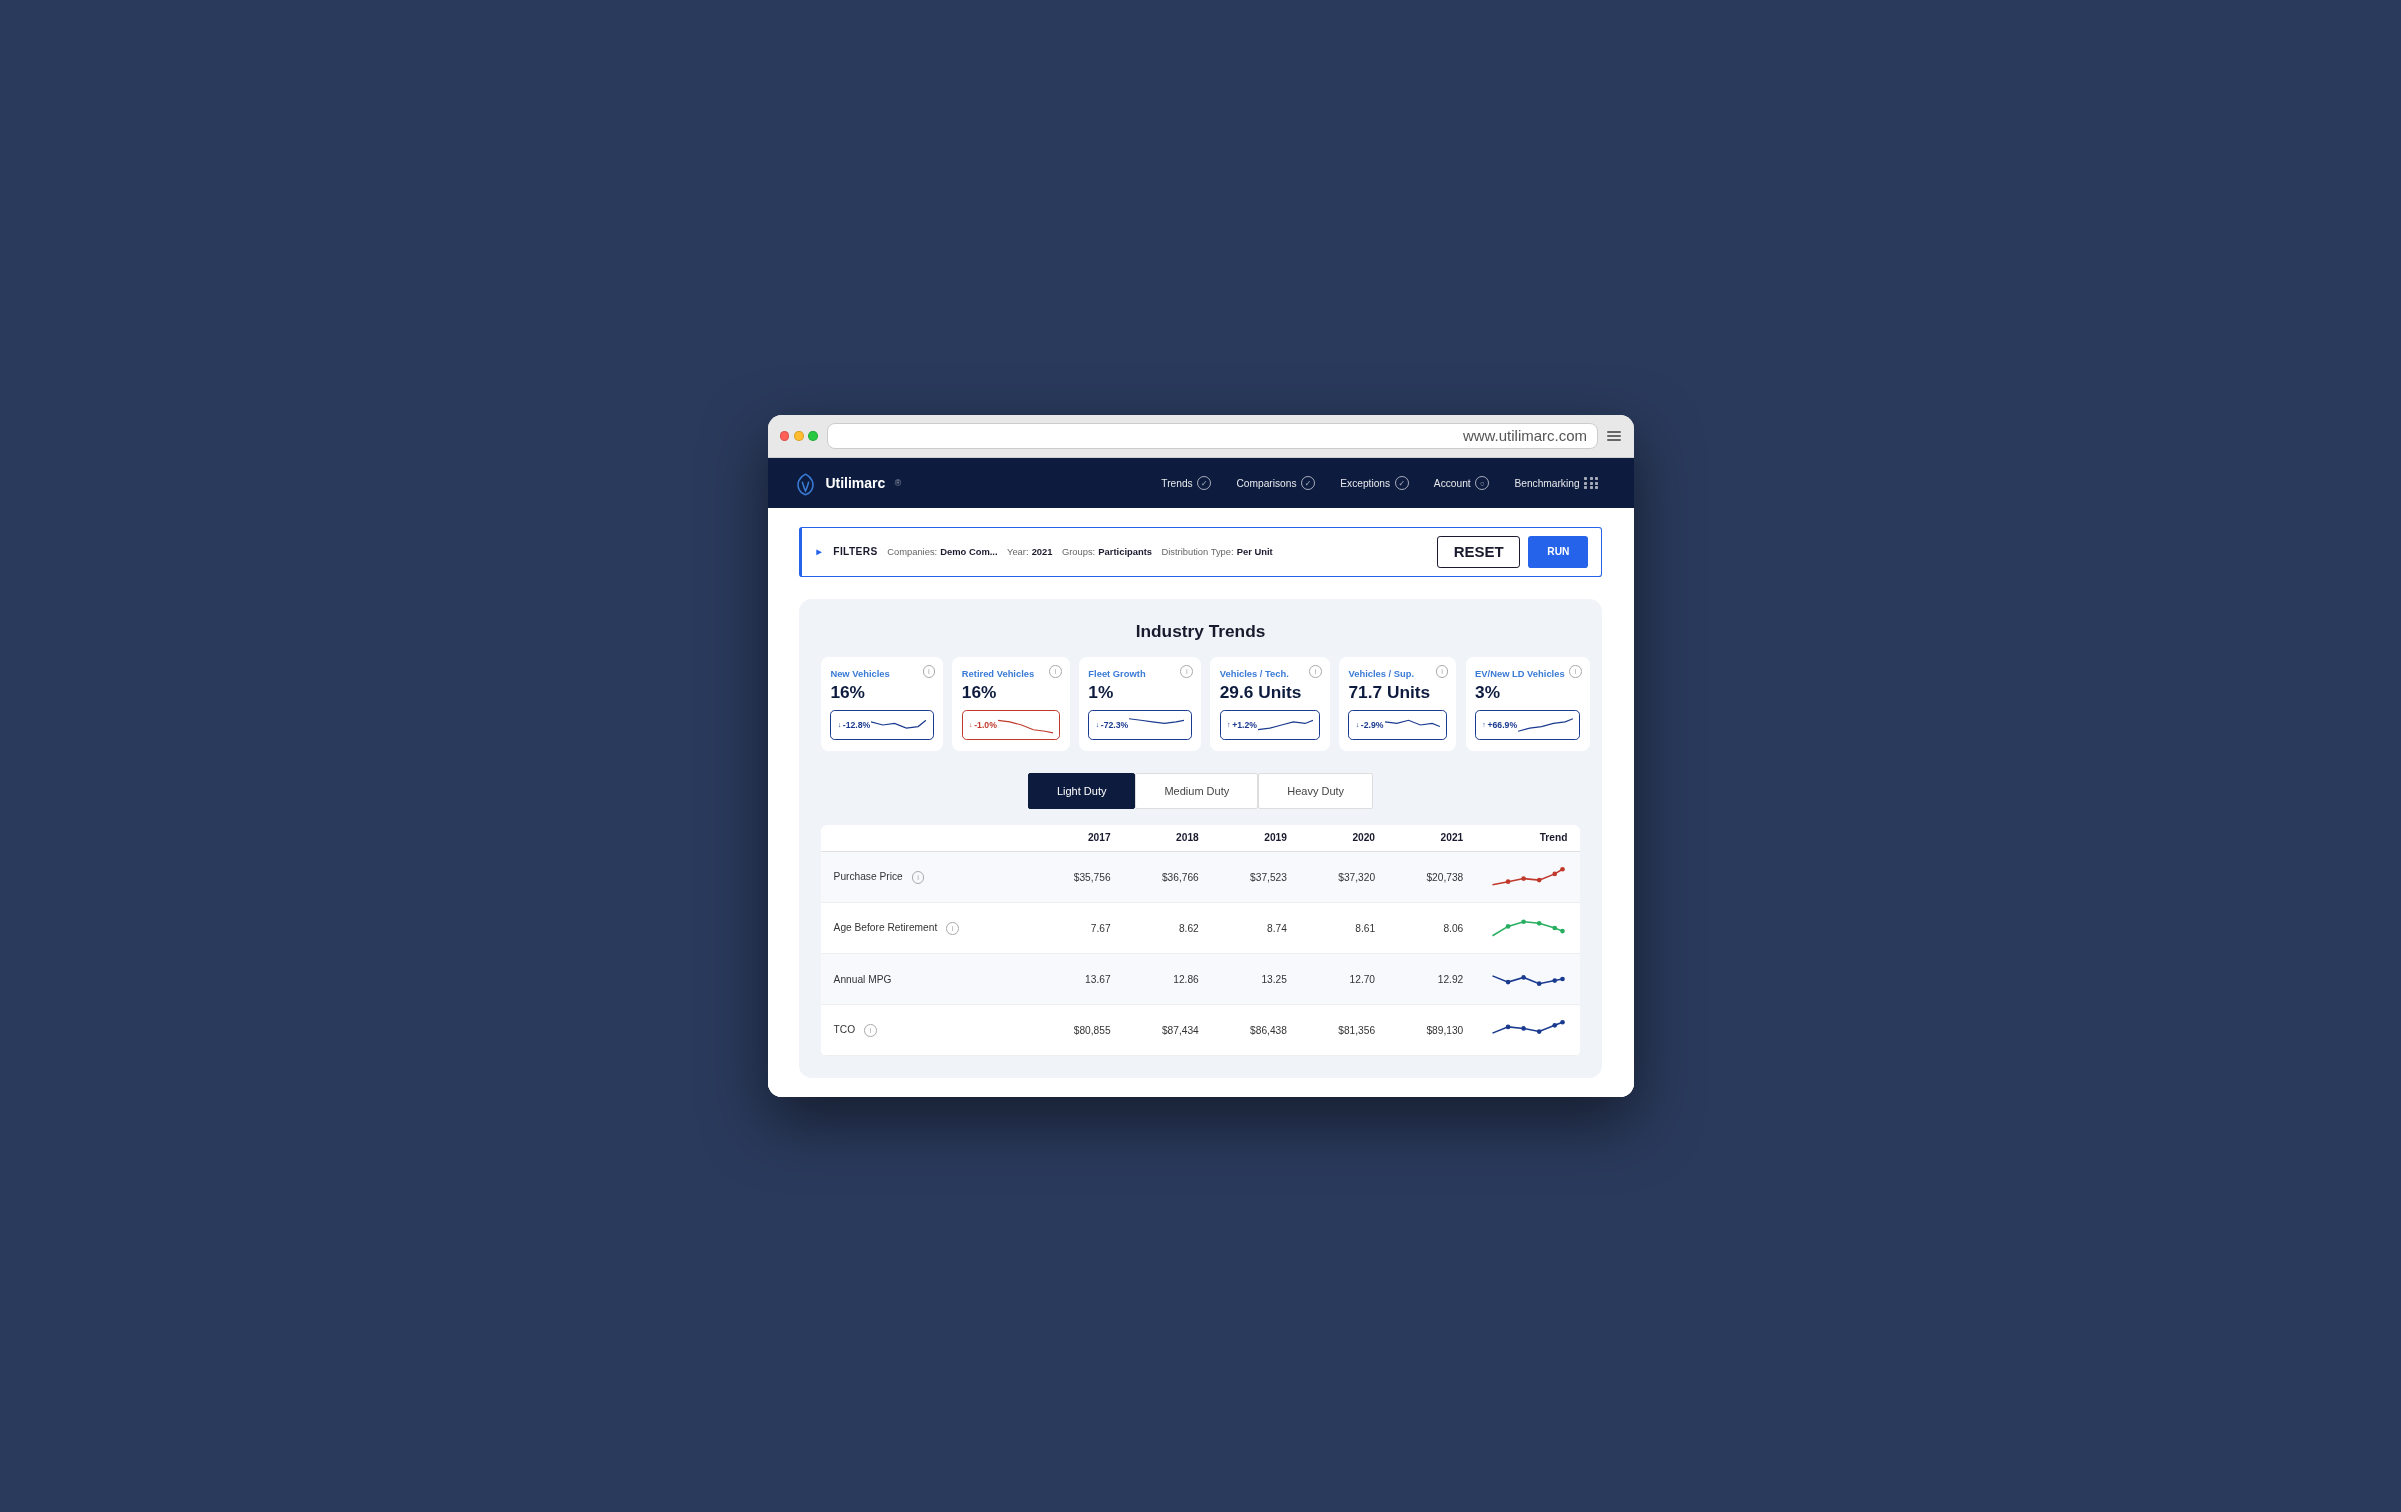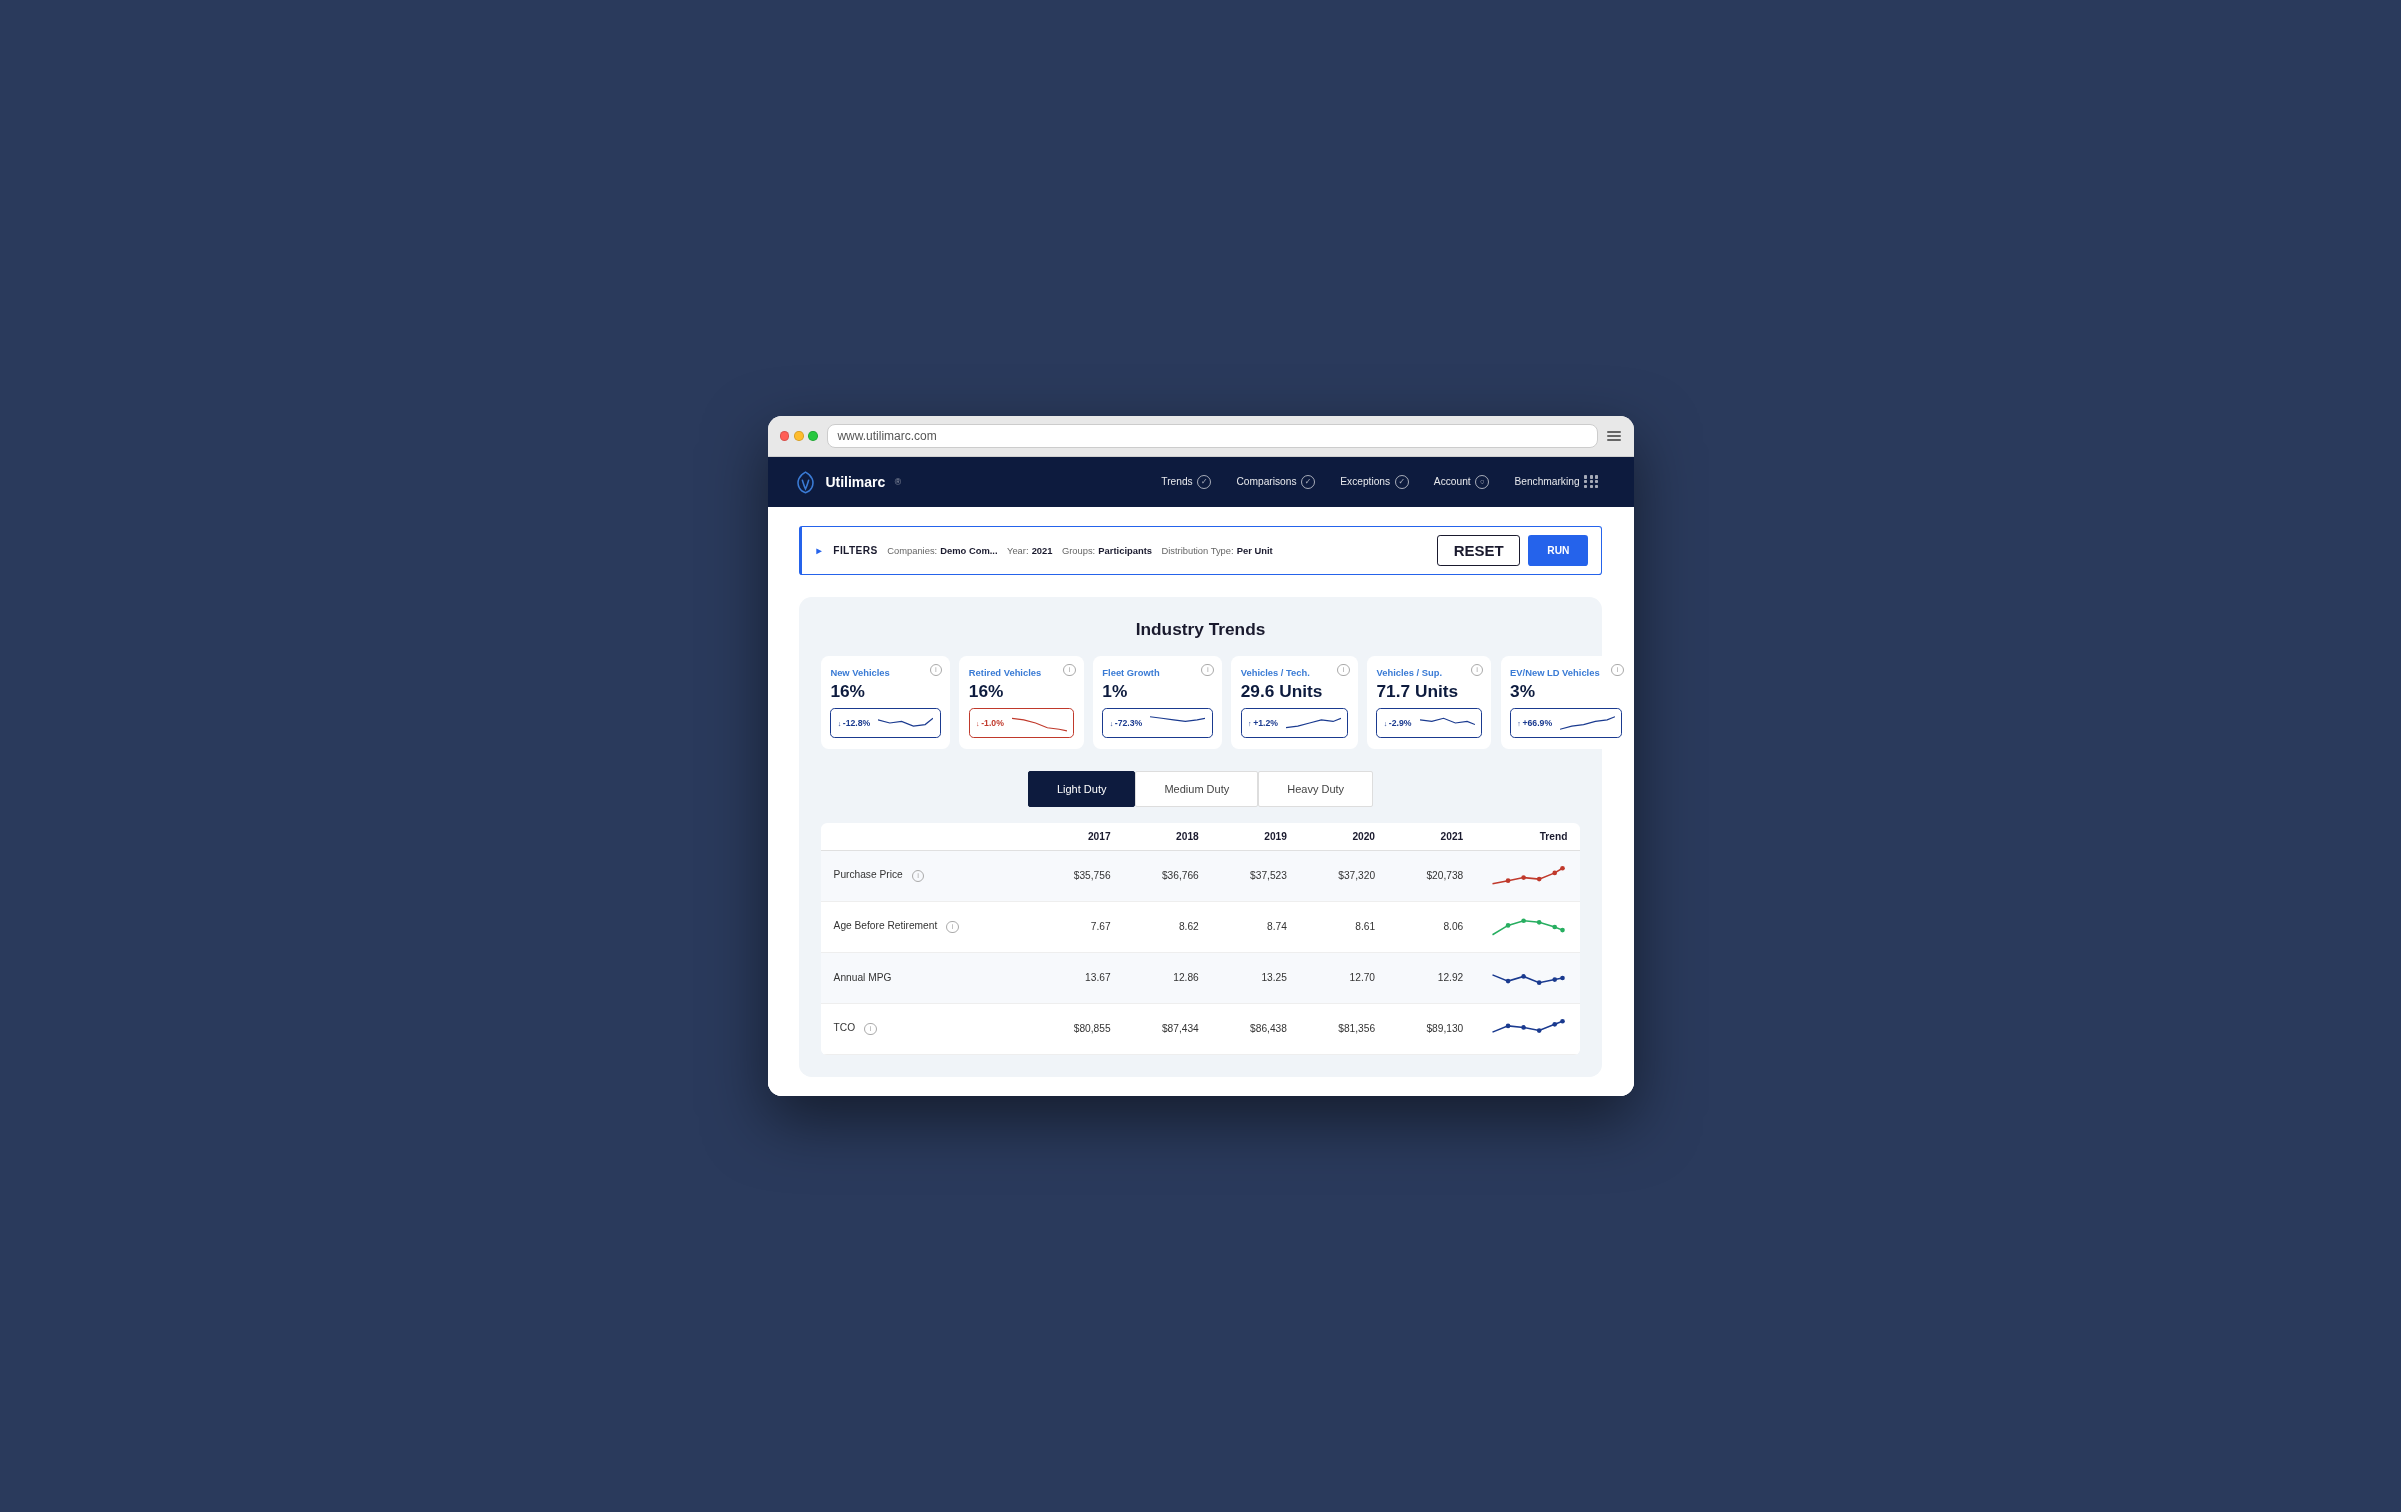--- a/index.html
+++ b/index.html
@@ -44,23 +44,23 @@
     .dot-red { background: #ff5f57; }
     .dot-yellow { background: #febc2e; }
     .dot-green { background: #28c840; }
 
     .address-bar {
       flex: 1;
       background: white;
       border: 0.8px solid #ccc;
       border-radius: 8px;
       padding: 3.9px 9.4px;
-      font-size: 12px;
+      font-size: 15px;
       color: #555;
-      text-align: left;
+      text-align: right;
     }
 
     .hamburger {
       display: flex;
       flex-direction: column;
       gap: 2.4px;
       cursor: pointer;
     }
     .hamburger span {
       width: 14px;
@@ -301,21 +301,21 @@
       color: #0d1b3e;
       margin-bottom: 6.3px;
     }
 
     .metric-trend-box {
       border: 1.2px solid #1a3a8f;
       border-radius: 4.7px;
       padding: 3.1px 6.3px;
       display: flex;
       align-items: center;
-      gap: 8px;
+      gap: 1px;
     }
 
     .metric-trend-box.negative-red {
       border-color: #c0392b;
     }
 
     .trend-delta {
       font-size: 8.7px;
       font-weight: 700;
       color: #1a3a8f;

